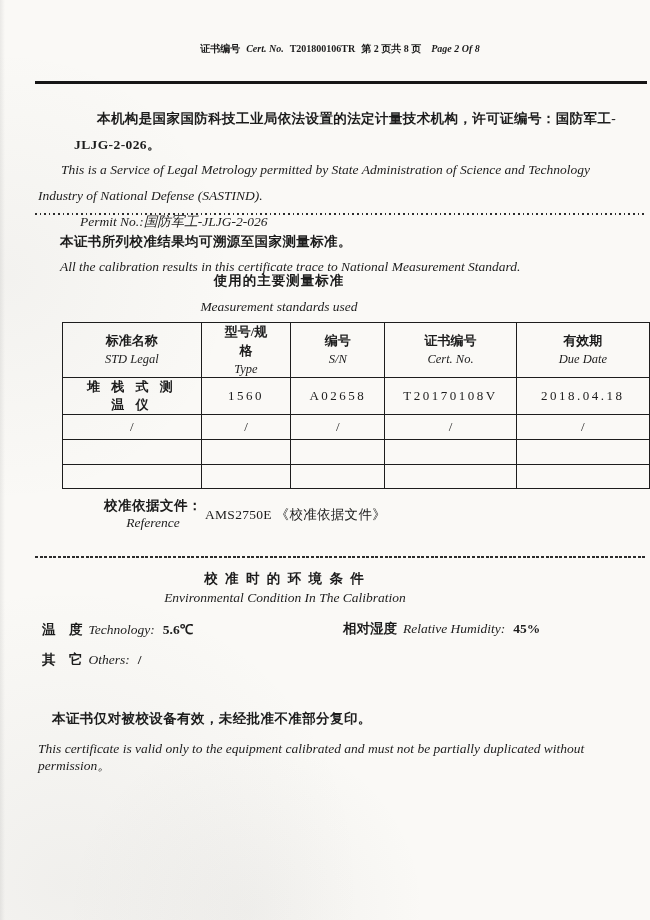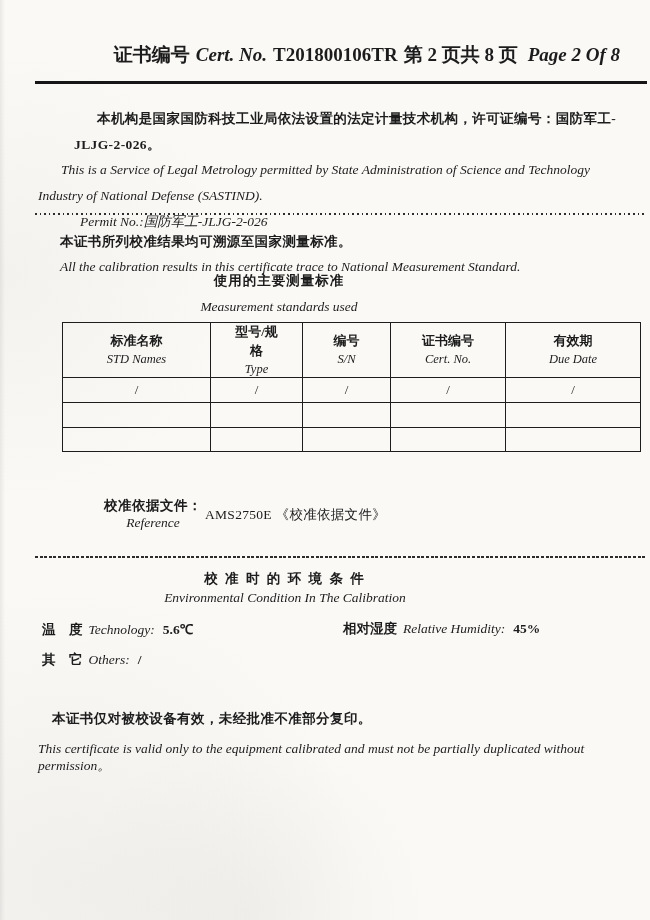--- a/index.html
+++ b/index.html
@@ -25,22 +25,22 @@
     pointer-events:none;
   }
   .abs { position:absolute; }
   .zh { font-weight:600; }
   .en { font-style:italic; }
   .b  { font-weight:700; }
 
   
   .header-row {
     top:42px; left:60px; right:20px;
-    display:flex; justify-content:flex-end; align-items:baseline;
-    font-size:19px;
+    display:flex; justify-content:center; align-items:baseline;
+    font-size:10px;
   }
   .header-left span { margin-right:6px; }
   .header-right span { margin-right:10px; }
   .rule-thick {
     top:81px; left:35px; width:612px; height:3px;
     background:#161616;
   }
   .rule-dotted {
     top:213px; left:35px; width:612px; height:2px;
     background:repeating-linear-gradient(90deg,#2c2c2c 0 1.6px,transparent 1.6px 4.6px);
@@ -134,38 +134,45 @@
       <col style="width:148px">
         <col style="width:92px">
         <col style="width:88px">
         <col style="width:115px">
         <col style="width:135px">
     </colgroup>
     <tbody>
         <tr style="height:50px">
       <td>
         <div class="hzh">标准名称</div>
-        <div class="hen">STD Names</div>
+        <div class="hen">STD Legal</div>
       </td>
       <td>
         <div class="hzh">型号/规格</div>
         <div class="hen">Type</div>
       </td>
       <td>
         <div class="hzh">编号</div>
         <div class="hen">S/N</div>
       </td>
       <td>
         <div class="hzh">证书编号</div>
         <div class="hen">Cert. No.</div>
       </td>
       <td>
         <div class="hzh">有效期</div>
         <div class="hen">Due Date</div>
       </td>
+    </tr>
+    <tr style="height:26px">
+      <td class="ls-name">堆 栈 式 测 温 仪</td>
+      <td class="ls-num">1560</td>
+      <td class="ls-num">A02658</td>
+      <td class="ls-num">T20170108V</td>
+      <td class="ls-num">2018.04.18</td>
     </tr>
     <tr style="height:25px">
       <td>/</td>
       <td>/</td>
       <td>/</td>
       <td>/</td>
       <td>/</td>
     </tr>
     <tr style="height:25px">
       <td></td>

